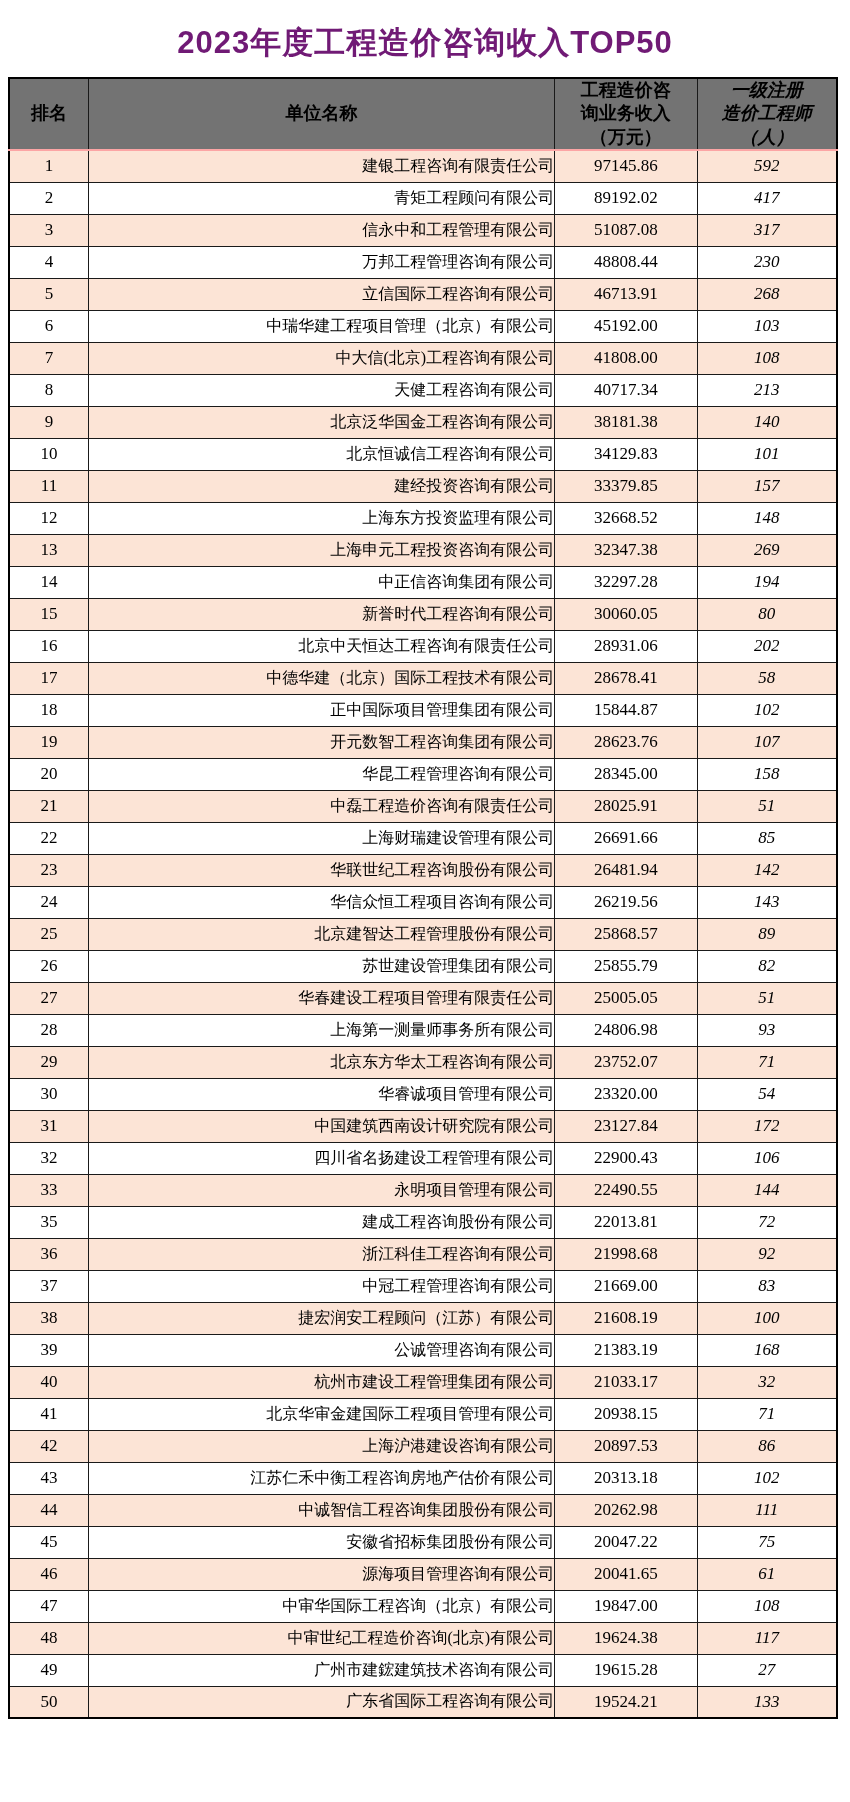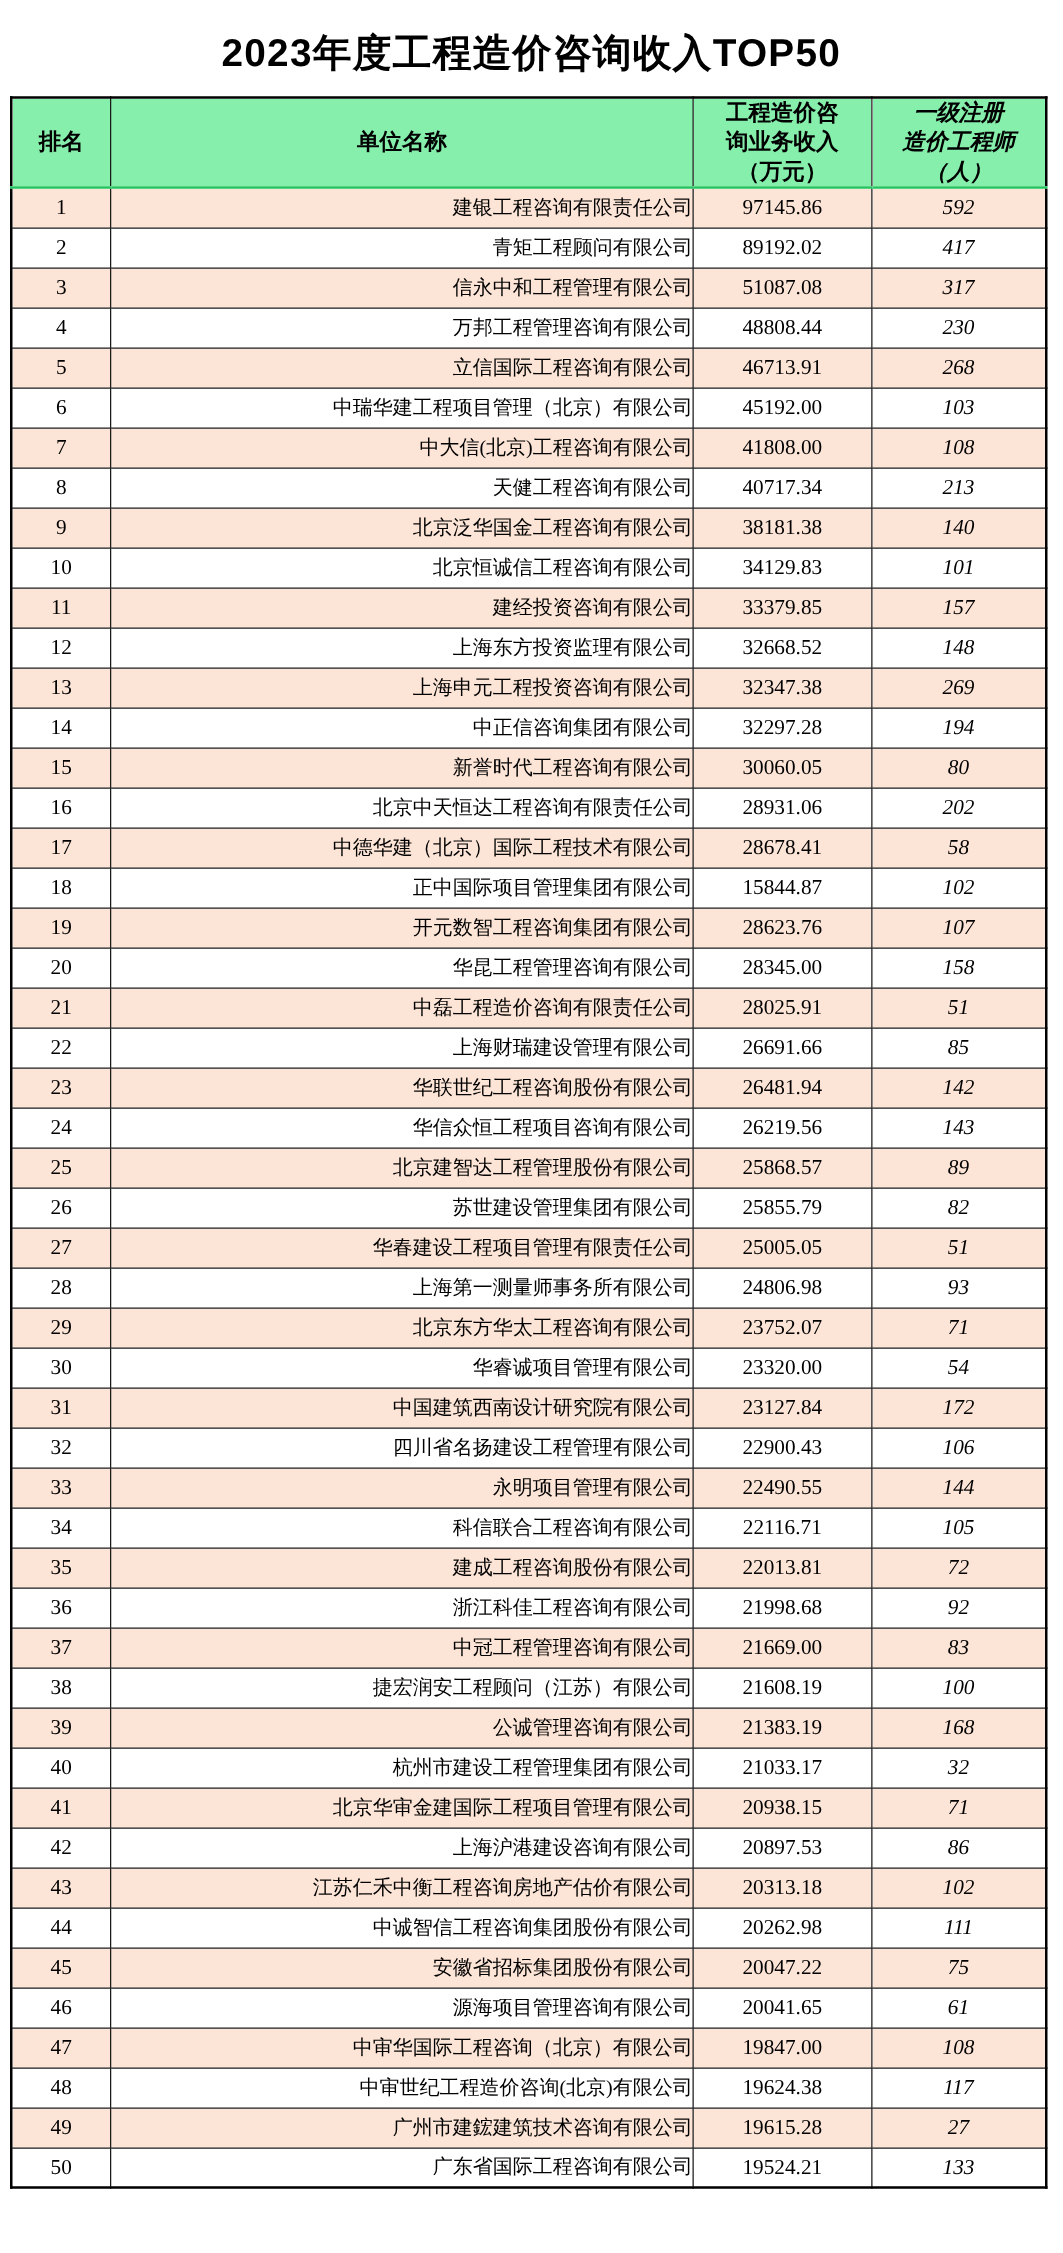--- a/index.html
+++ b/index.html
@@ -17,21 +17,21 @@
   .page-title {
     position: absolute;
     top: 22px;
     left: 0;
     width: 850px;
     text-align: center;
     font-family: "Liberation Sans", "DejaVu Sans", sans-serif;
     font-weight: 800;
     font-size: 31px;
     letter-spacing: 1px;
-    color: #000000;
+    color: #701a75;
   }
   .table-wrap {
     position: absolute;
     left: 8px;
     top: 77px;
     width: 830px;
   }
   table.ranking {
     width: 100%;
     border-collapse: collapse;
@@ -48,22 +48,22 @@
   }
   table.ranking thead tr {
     height: 70px;
   }
   table.ranking thead th {
     font-weight: bold;
     font-size: 18px;
     text-align: center;
     white-space: pre-line;
     line-height: 1.3;
-    border-bottom: 2px solid #22c55e;
-    background: #86efac;
+    border-bottom: 2px solid #fca5a5;
+    background: #737373;
   }
   table.ranking tbody tr {
     height: 32px;
   }
   table.ranking tbody tr:nth-child(odd) {
     background: #fce4d6;
   }
   table.ranking tbody tr:nth-child(even) {
     background: #ffffff;
   }
@@ -302,26 +302,20 @@
           <td class="col-income">22900.43</td>
           <td class="col-engineers">106</td>
         </tr>
         <tr>
           <td class="col-rank">33</td>
           <td class="col-name">永明项目管理有限公司</td>
           <td class="col-income">22490.55</td>
           <td class="col-engineers">144</td>
         </tr>
         <tr>
-          <td class="col-rank">34</td>
-          <td class="col-name">科信联合工程咨询有限公司</td>
-          <td class="col-income">22116.71</td>
-          <td class="col-engineers">105</td>
-        </tr>
-        <tr>
           <td class="col-rank">35</td>
           <td class="col-name">建成工程咨询股份有限公司</td>
           <td class="col-income">22013.81</td>
           <td class="col-engineers">72</td>
         </tr>
         <tr>
           <td class="col-rank">36</td>
           <td class="col-name">浙江科佳工程咨询有限公司</td>
           <td class="col-income">21998.68</td>
           <td class="col-engineers">92</td>

